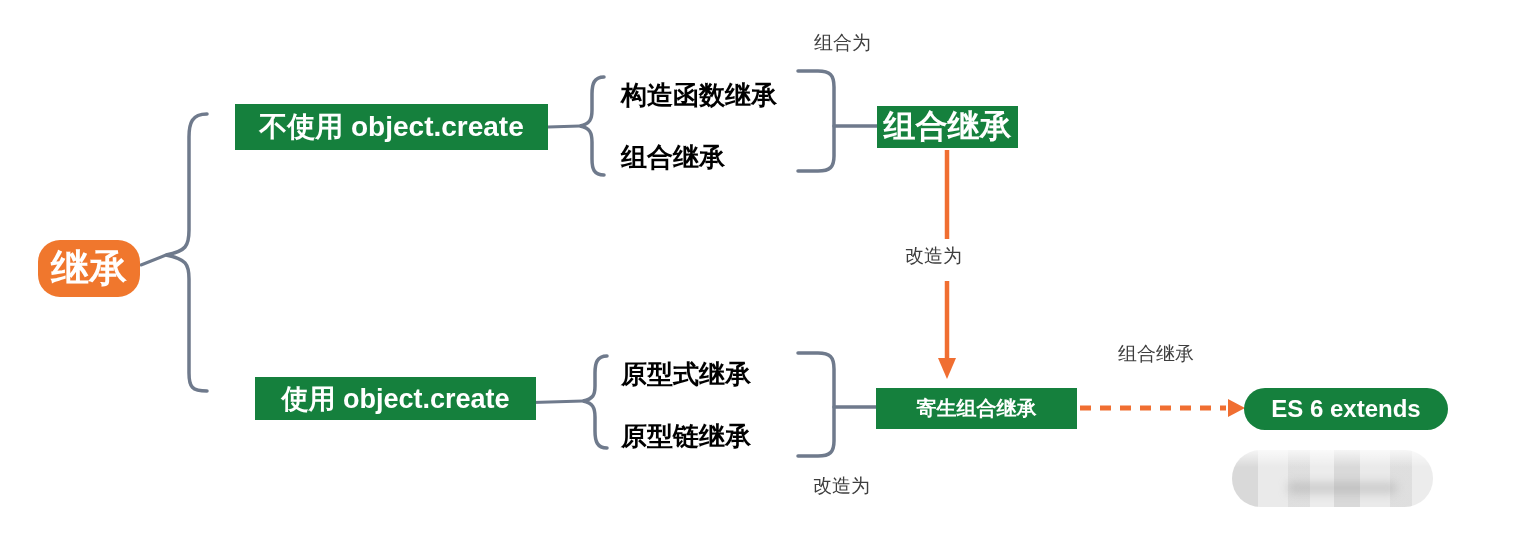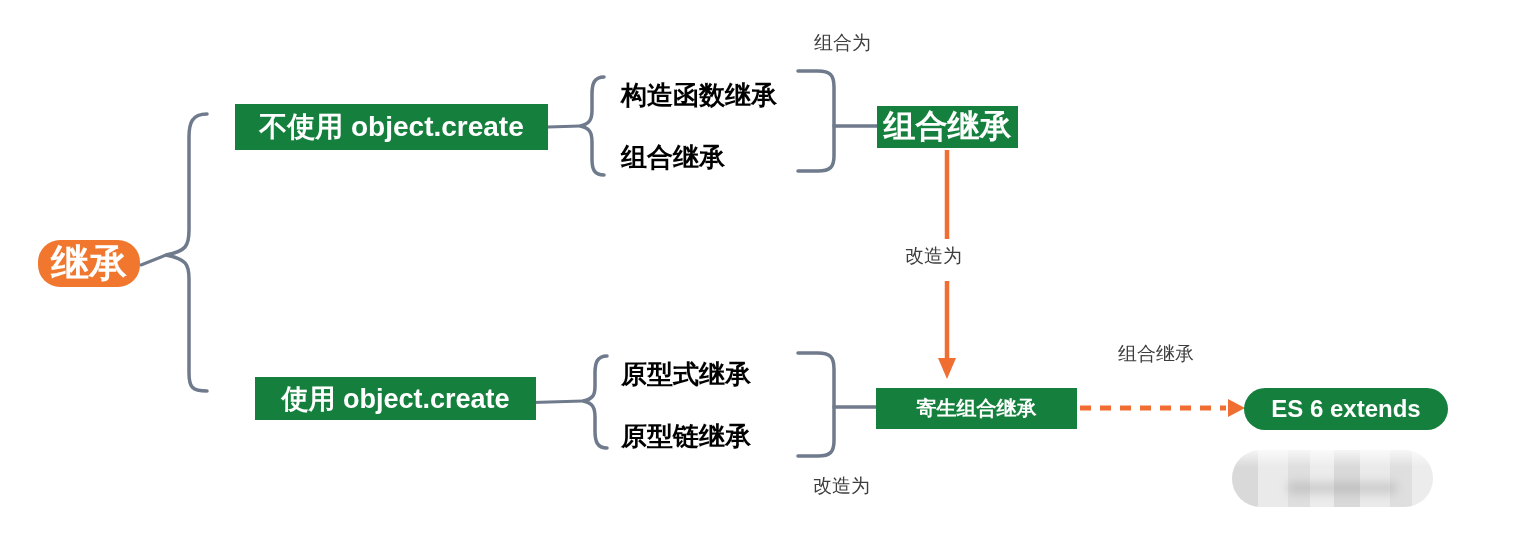--- a/index.html
+++ b/index.html
@@ -25,21 +25,21 @@
     position: absolute;
     display: flex;
     align-items: center;
     justify-content: center;
     color: #ffffff;
     font-weight: bold;
     white-space: nowrap;
     box-sizing: border-box;
   }
   .node.root {
-    left: 38px; top: 240px; width: 102px; height: 47px;
+    left: 38px; top: 240px; width: 102px; height: 57px;
     background: #F0772D;
     font-size: 38px;
     border-radius: 22px;
   }
   .node.teal { background: #15803d; }
   .node.n-top-branch   { left: 235px; top: 104px; width: 313px; height: 46px; font-size: 28px; }
   .node.n-bot-branch   { left: 235px; top: 377px; width: 281px; height: 43px; font-size: 27px; margin-left: 20px; }
   .node.n-combo        { left: 877px; top: 106px; width: 141px; height: 42px; font-size: 32px; }
   .node.n-parasitic    { left: 876px; top: 388px; width: 201px; height: 41px; font-size: 20px; }
   .node.n-es6          { left: 1244px; top: 388px; width: 204px; height: 42px; font-size: 24px; border-radius: 21px; }

